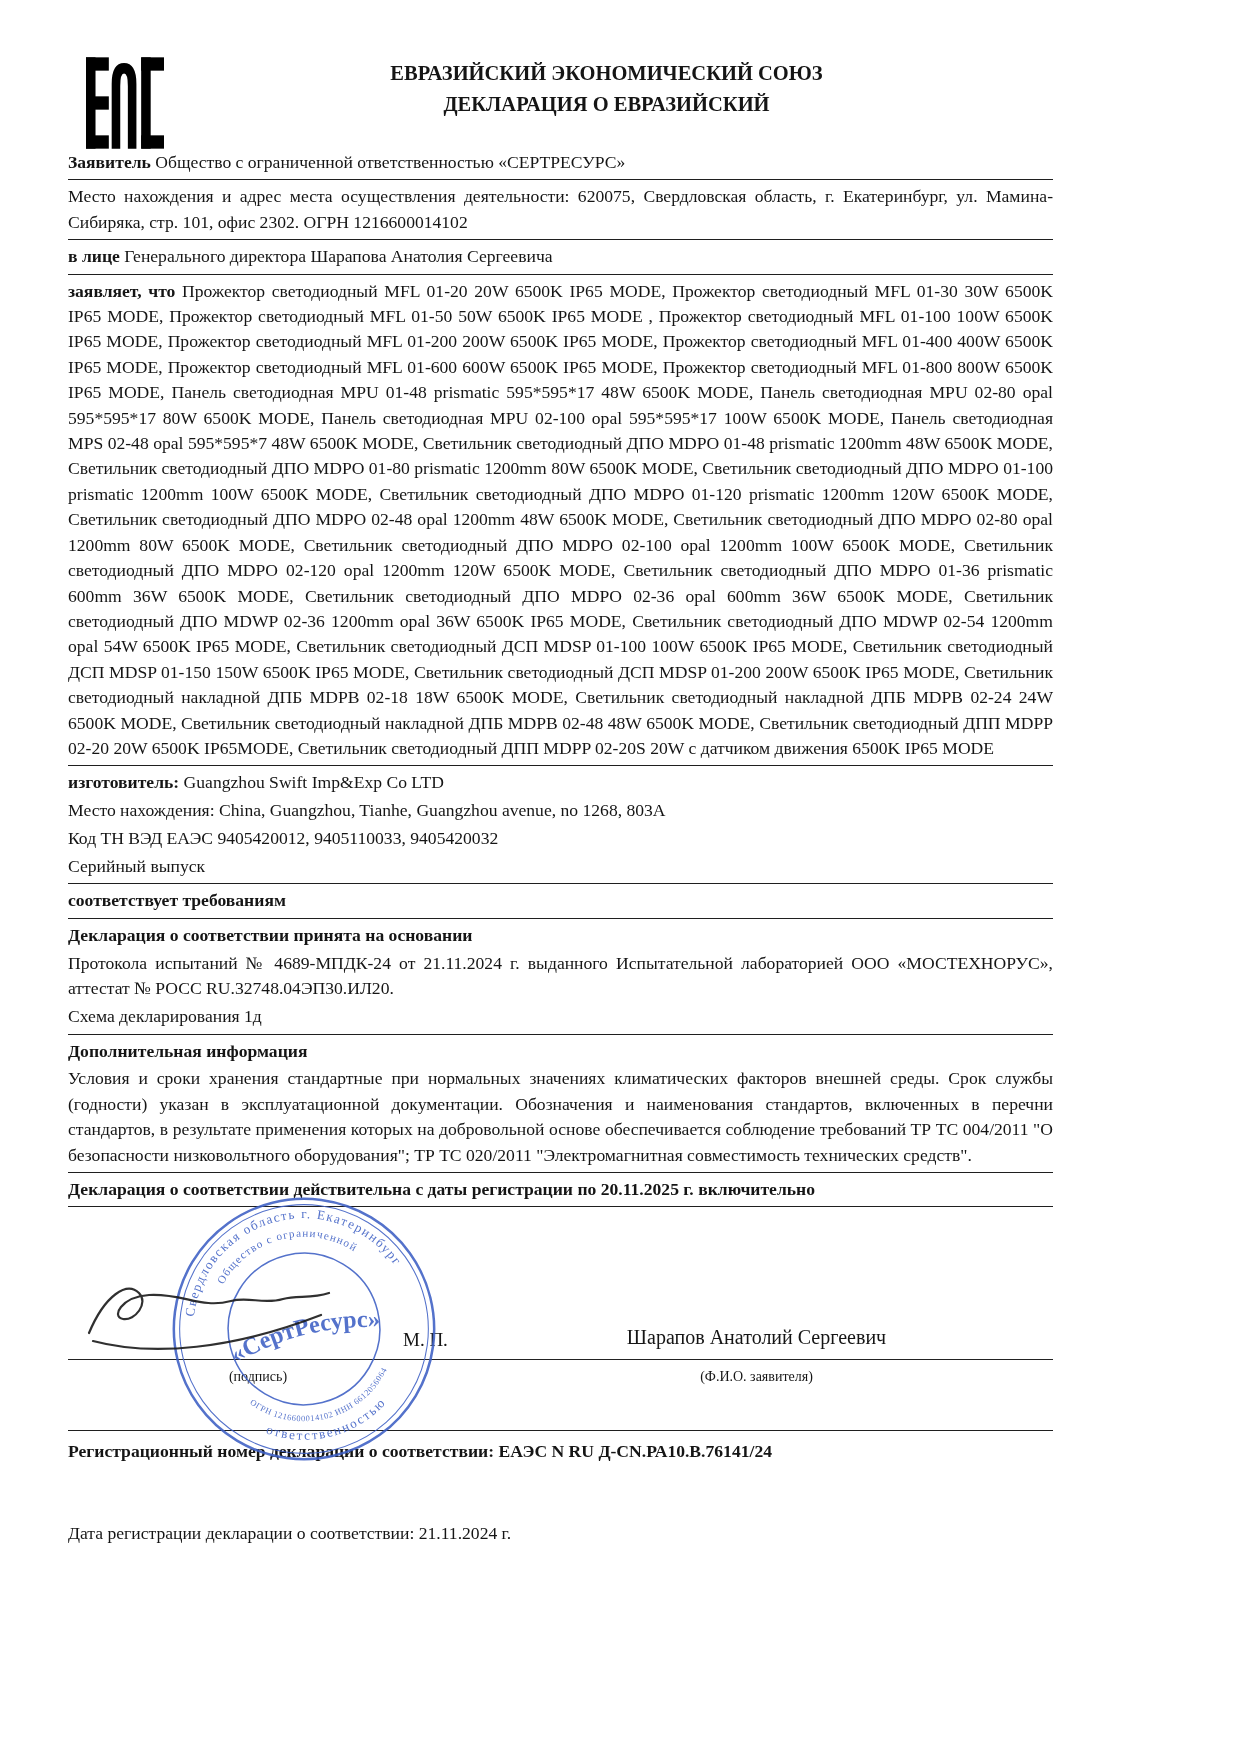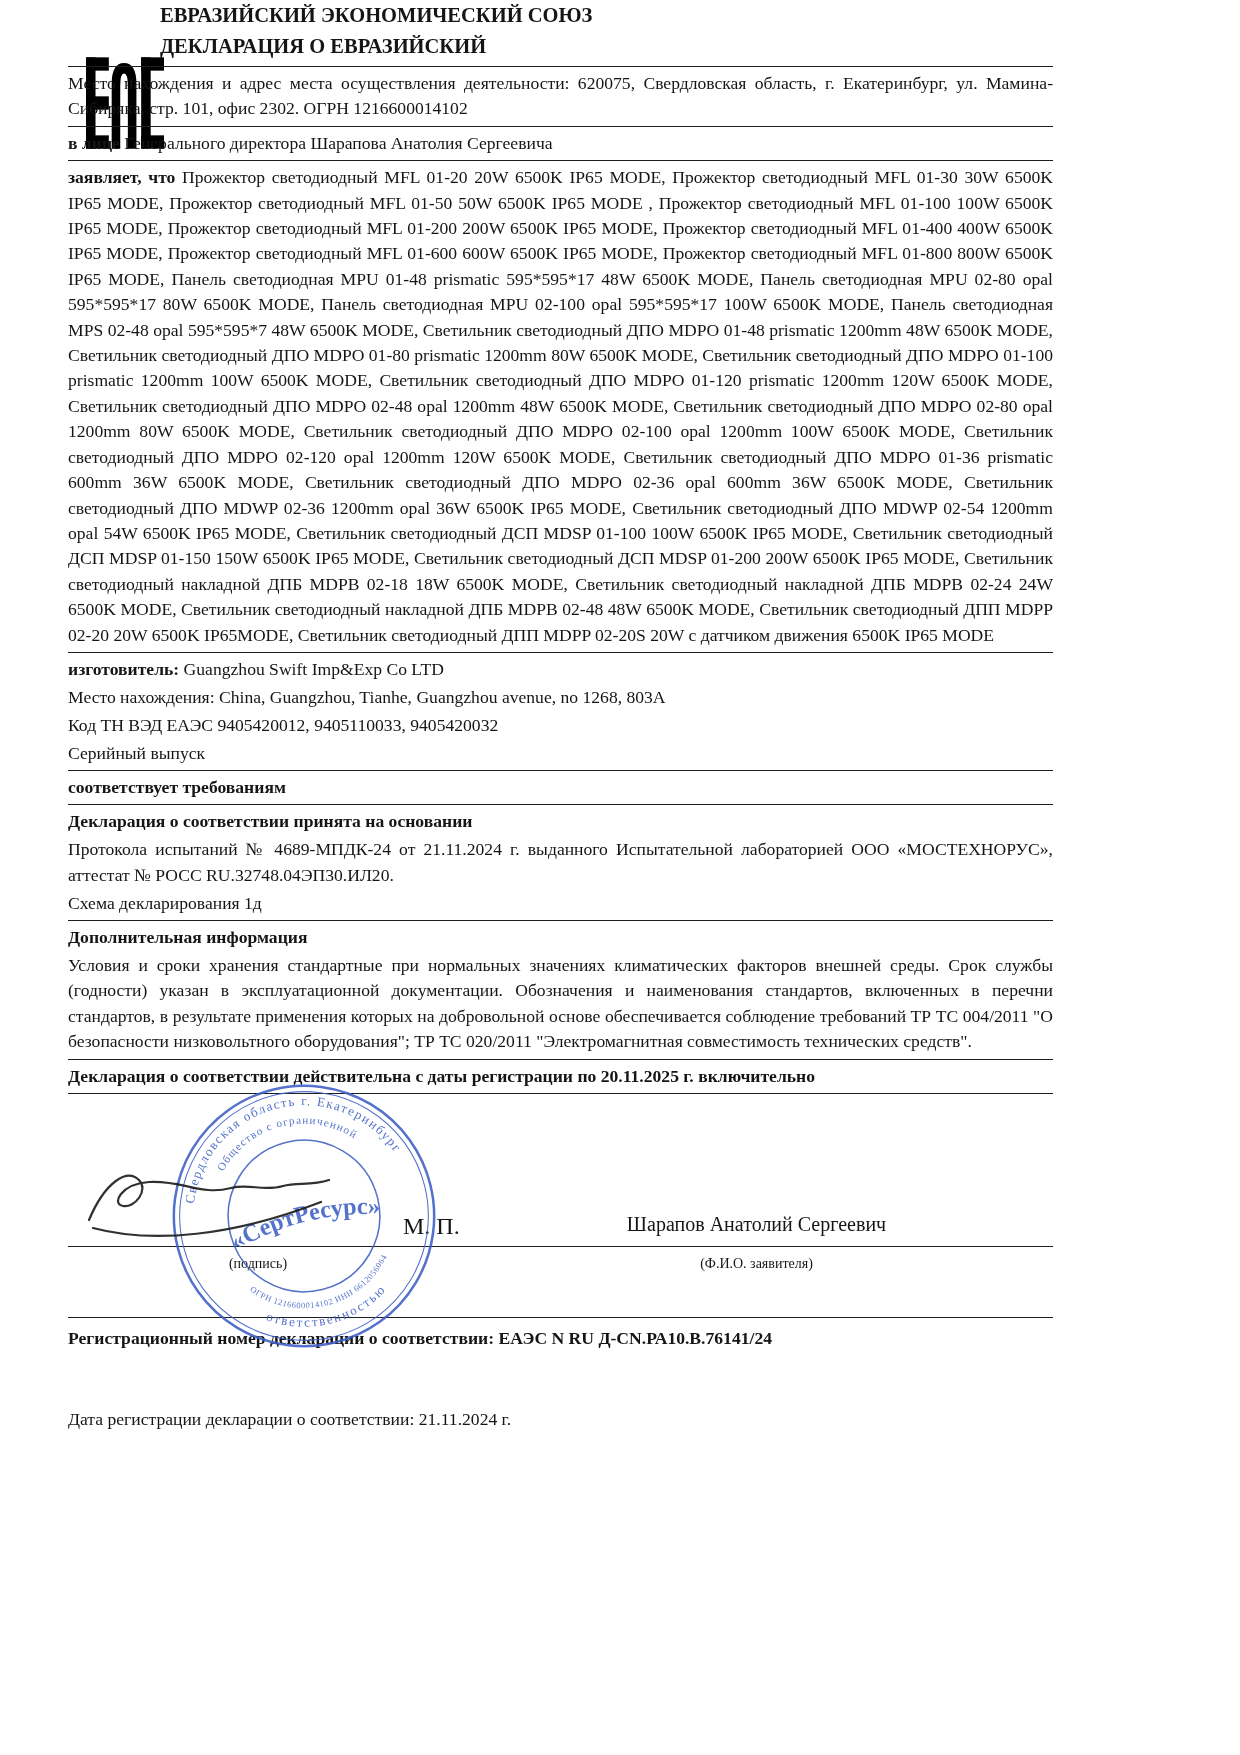--- a/index.html
+++ b/index.html
@@ -8,38 +8,38 @@
     width:1240px; height:1755px; background:#ffffff;
     font-family:"Liberation Serif","DejaVu Serif",serif;
     color:#151515;
   }
   .page { position:relative; width:1240px; height:1755px; overflow:hidden; background:#fff; }
 
   .eac-logo { position:absolute; left:86px; top:56px; width:78px; height:94px; }
 
   .content { position:absolute; left:68px; top:0; width:985px; font-size:17.6px; line-height:25.4px; }
 
-  .titles { padding-left:92px; font-weight:bold; font-size:20.5px; line-height:31px; }
+  .titles { margin-top:58px; padding-left:92px; text-align:center; font-weight:bold; font-size:20.5px; line-height:31px; }
 
   p { margin:2.5px 0; }
   .just { text-align:justify; }
   .bold { font-weight:bold; }
   b { font-weight:bold; }
   .rule { border-top:1.6px solid #1f1f1f; margin:4px 0; height:0; }
 
   .first-row { margin-top:30px; }
 
   
   .sig-area { position:relative; height:215px; }
   .stamp {
     position:absolute; left:100px; top:-18px; width:272px; height:272px;
     transform:rotate(-14deg); transform-origin:50% 50%; opacity:.88; z-index:3;
   }
   .signature-stroke { position:absolute; left:15px; top:58px; width:260px; height:90px; z-index:4; }
-  .mp { position:absolute; left:335px; top:116px; font-size:24px; z-index:2; }
+  .mp { position:absolute; left:335px; top:116px; font-size:19px; z-index:2; }
   .sig-line { position:absolute; top:148px; border-top:1.5px solid #222; height:0; z-index:1; }
   .sig-line.left { left:0; width:392px; }
   .sig-line.right { left:392px; width:593px; }
   .caption { position:absolute; top:153px; text-align:center; font-size:14px; z-index:1; }
   .caption.podpis { left:40px; width:300px; }
   .caption.fio { left:392px; width:593px; }
   .fio-name { position:absolute; left:392px; top:114px; width:593px; text-align:center; font-size:20px; z-index:1; }
 
   .reg-row { font-weight:bold; margin-top:8px; }
   .date-row { font-weight:normal; margin-top:56px; }
@@ -66,20 +66,21 @@
     </g>
   </svg>
 
   <div class="content">
 
     <header class="titles">
       <div>ЕВРАЗИЙСКИЙ ЭКОНОМИЧЕСКИЙ СОЮЗ</div>
       <div>ДЕКЛАРАЦИЯ О ЕВРАЗИЙСКИЙ</div>
     </header>
 
+    <p class="first-row"><b>Заявитель</b><span> Общество с ограниченной ответственностью «СЕРТРЕСУРС»</span></p>
     <div class="rule"></div>
 
     <p class="just">Место нахождения и адрес места осуществления деятельности: 620075, Свердловская область, г. Екатеринбург, ул. Мамина-Сибиряка, стр. 101, офис 2302. ОГРН 1216600014102</p>
     <div class="rule"></div>
 
     <p><b>в лице</b><span> Генерального директора Шарапова Анатолия Сергеевича</span></p>
     <div class="rule"></div>
 
     <p class="just"><b>заявляет, что</b><span> Прожектор светодиодный MFL 01-20 20W 6500K IP65 MODE, Прожектор светодиодный MFL 01-30 30W 6500K IP65 MODE, Прожектор светодиодный MFL 01-50 50W 6500K IP65 MODE , Прожектор светодиодный MFL 01-100 100W 6500K IP65 MODE, Прожектор светодиодный MFL 01-200 200W 6500K IP65 MODE, Прожектор светодиодный MFL 01-400 400W 6500K IP65 MODE, Прожектор светодиодный MFL 01-600 600W 6500K IP65 MODE, Прожектор светодиодный MFL 01-800 800W 6500K IP65 MODE, Панель светодиодная MPU 01-48 prismatic 595*595*17 48W 6500K MODE, Панель светодиодная MPU 02-80 opal 595*595*17 80W 6500K MODE, Панель светодиодная MPU 02-100 opal 595*595*17 100W 6500K MODE, Панель светодиодная MPS 02-48 opal 595*595*7 48W 6500K MODE, Светильник светодиодный ДПО MDPO 01-48 prismatic 1200mm 48W 6500K MODE, Светильник светодиодный ДПО MDPO 01-80 prismatic 1200mm 80W 6500K MODE, Светильник светодиодный ДПО MDPO 01-100 prismatic 1200mm 100W 6500K MODE, Светильник светодиодный ДПО MDPO 01-120 prismatic 1200mm 120W 6500K MODE, Светильник светодиодный ДПО MDPO 02-48 opal 1200mm 48W 6500K MODE, Светильник светодиодный ДПО MDPO 02-80 opal 1200mm 80W 6500K MODE, Светильник светодиодный ДПО MDPO 02-100 opal 1200mm 100W 6500K MODE, Светильник светодиодный ДПО MDPO 02-120 opal 1200mm 120W 6500K MODE, Светильник светодиодный ДПО MDPO 01-36 prismatic 600mm 36W 6500K MODE, Светильник светодиодный ДПО MDPO 02-36 opal 600mm 36W 6500K MODE, Светильник светодиодный ДПО MDWP 02-36 1200mm opal 36W 6500K IP65 MODE, Светильник светодиодный ДПО MDWP 02-54 1200mm opal 54W 6500K IP65 MODE, Светильник светодиодный ДСП MDSP 01-100 100W 6500K IP65 MODE, Светильник светодиодный ДСП MDSP 01-150 150W 6500K IP65 MODE, Светильник светодиодный ДСП MDSP 01-200 200W 6500K IP65 MODE, Светильник светодиодный накладной ДПБ MDPB 02-18 18W 6500K MODE, Светильник светодиодный накладной ДПБ MDPB 02-24 24W 6500K MODE, Светильник светодиодный накладной ДПБ MDPB 02-48 48W 6500K MODE, Светильник светодиодный ДПП MDPP 02-20 20W 6500K IP65MODE, Светильник светодиодный ДПП MDPP 02-20S 20W с датчиком движения 6500K IP65 MODE</span></p>
     <div class="rule"></div>

